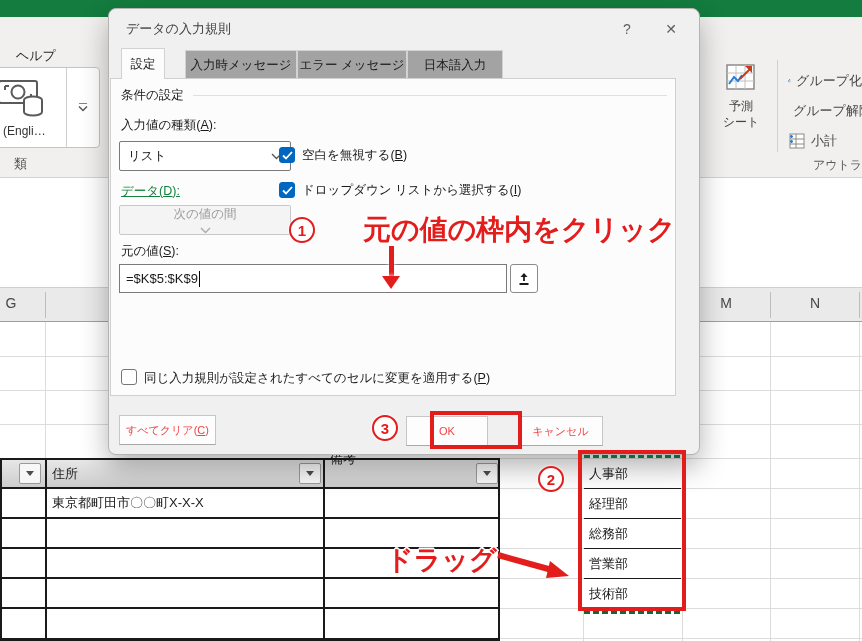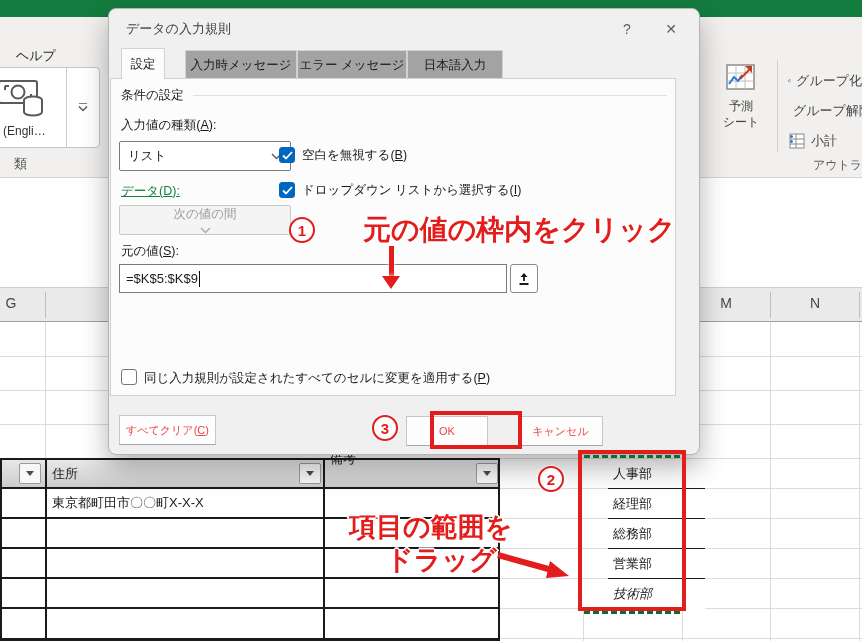--- a/index.html
+++ b/index.html
@@ -27,21 +27,21 @@
   
   .col-header{left:0;top:287px;width:862px;height:35px;background:#eaeaea;border-top:1px solid #cfcfcf;border-bottom:1px solid #9f9f9f;box-sizing:border-box;}
   .col-letter{position:absolute;top:7px;font-size:14px;color:#474747;text-align:center;}
   .hsep{position:absolute;top:4px;width:1px;height:26px;background:#bdbdbd;}
   .gl{background:#dcdcdc;}
   .blk{background:#1a1a1a;}
   .tbl-head-bg{background:linear-gradient(#e9e9e9,#cccccc);}
   .cell-text{font-size:13px;color:#1a1a1a;white-space:nowrap;}
   .filter-btn{width:22px;height:21px;background:#f7f7f7;border:1px solid #9a9a9a;border-radius:2px;box-sizing:border-box;display:flex;align-items:center;justify-content:center;}
   .filter-tri{width:0;height:0;border-left:4px solid transparent;border-right:4px solid transparent;border-top:5px solid #4d4d4d;}
-  .list-cell{left:608px;width:97px;height:30px;background:#fff;display:flex;align-items:center;padding-left:5px;box-sizing:border-box;font-size:13px;}
+  .list-cell{left:584px;width:97px;height:30px;background:#fff;display:flex;align-items:center;padding-left:5px;box-sizing:border-box;font-size:13px;}
   .ants{height:0;border-top:3px dashed #0e6b38;z-index:45;}
 
   
   .dialog{left:108px;top:8px;width:592px;height:447px;background:#f0f0f0;border:1px solid #b4b4b4;border-radius:8px;
           box-shadow:0 12px 28px rgba(0,0,0,.30);box-sizing:border-box;z-index:20;}
   .dlg-title{position:absolute;left:17px;top:11px;font-size:13px;color:#3d3d3d;}
   .dlg-sys{position:absolute;top:8px;width:24px;height:24px;text-align:center;line-height:24px;font-size:14px;color:#5f5f5f;}
   .tab{position:absolute;box-sizing:border-box;font-size:12.5px;text-align:center;border:1px solid #d4d2d0;background:#a3a3a3;}
   .tab.active{background:#fcfcfc;border-bottom:none;z-index:3;}
   .tab-page{position:absolute;left:1px;top:69px;width:566px;height:318px;background:#fcfcfc;border:1px solid #d0d0d0;box-sizing:border-box;z-index:2;}
@@ -199,21 +199,21 @@
   <div class="abs blk" style="left:0;top:638px;width:500px;height:3px;"></div>
   <div class="abs blk" style="left:0;top:458px;width:2px;height:183px;"></div>
   <div class="abs blk" style="left:45px;top:458px;width:2px;height:183px;"></div>
   <div class="abs blk" style="left:323px;top:458px;width:2px;height:183px;"></div>
   <div class="abs blk" style="left:498px;top:458px;width:2px;height:183px;"></div>
 
   <div class="abs list-cell" style="top:459px;border-bottom:1px solid #1a1a1a;">人事部</div>
   <div class="abs list-cell" style="top:489px;border-bottom:1px solid #1a1a1a;">経理部</div>
   <div class="abs list-cell" style="top:519px;border-bottom:1px solid #1a1a1a;">総務部</div>
   <div class="abs list-cell" style="top:549px;border-bottom:1px solid #1a1a1a;">営業部</div>
-  <div class="abs list-cell" style="top:579px;font-style:italic;">技術部</div>
+  <div class="abs list-cell" style="top:579px;">技術部</div>
   <div class="abs ants" style="left:584px;top:455px;width:96px;"></div>
   <div class="abs ants" style="left:584px;top:611px;width:96px;"></div>
   <div class="abs red-rect" style="left:578px;top:450px;width:108px;height:161px;"></div>
 
   <div class="abs dialog">
     <div class="dlg-title">データの入力規則</div>
     <div class="dlg-sys" style="left:506px;">?</div>
     <div class="dlg-sys" style="left:550px;">✕</div>
 
     <div class="tab active" style="left:12px;top:39px;width:44px;height:31px;line-height:30px;">設定</div>
@@ -281,21 +281,20 @@
 
   <div class="abs anno-circle" style="left:289px;top:217px;z-index:40;">1</div>
   <div class="abs anno-red z40" style="left:332px;top:211px;font-size:28px;white-space:nowrap;">元の値の枠内をクリック</div>
   <div class="abs z40" style="left:358px;top:246px;width:5px;height:32px;background:#e31c1c;filter:drop-shadow(0 0 2px #fff);"></div>
   <div class="abs z40" style="left:351px;top:276px;width:0;height:0;border-left:9px solid transparent;border-right:9px solid transparent;border-top:13px solid #e31c1c;filter:drop-shadow(0 0 2px #fff);"></div>
 
   <div class="abs red-rect z40" style="left:399px;top:411px;width:92px;height:38px;"></div>
   <div class="abs anno-circle" style="left:372px;top:415px;z-index:41;">3</div>
 
   <div class="abs anno-circle" style="left:538px;top:466px;">2</div>
-  <div class="abs anno-red z47" style="left:349px;top:509px;font-size:27px;white-space:nowrap;">項目の範囲を</div>
   <div class="abs anno-red z47" style="left:386px;top:542px;font-size:27px;white-space:nowrap;">ドラッグ</div>
   <svg class="abs z47" style="left:495px;top:548px;" width="82" height="36" viewBox="0 0 82 36">
     <g filter="none">
       <path d="M3 7 L57 22" stroke="#e31c1c" stroke-width="6"></path>
       <polygon points="74,28 55,13 51,30" fill="#e31c1c"></polygon>
     </g>
   </svg>
 
 </div>
 

